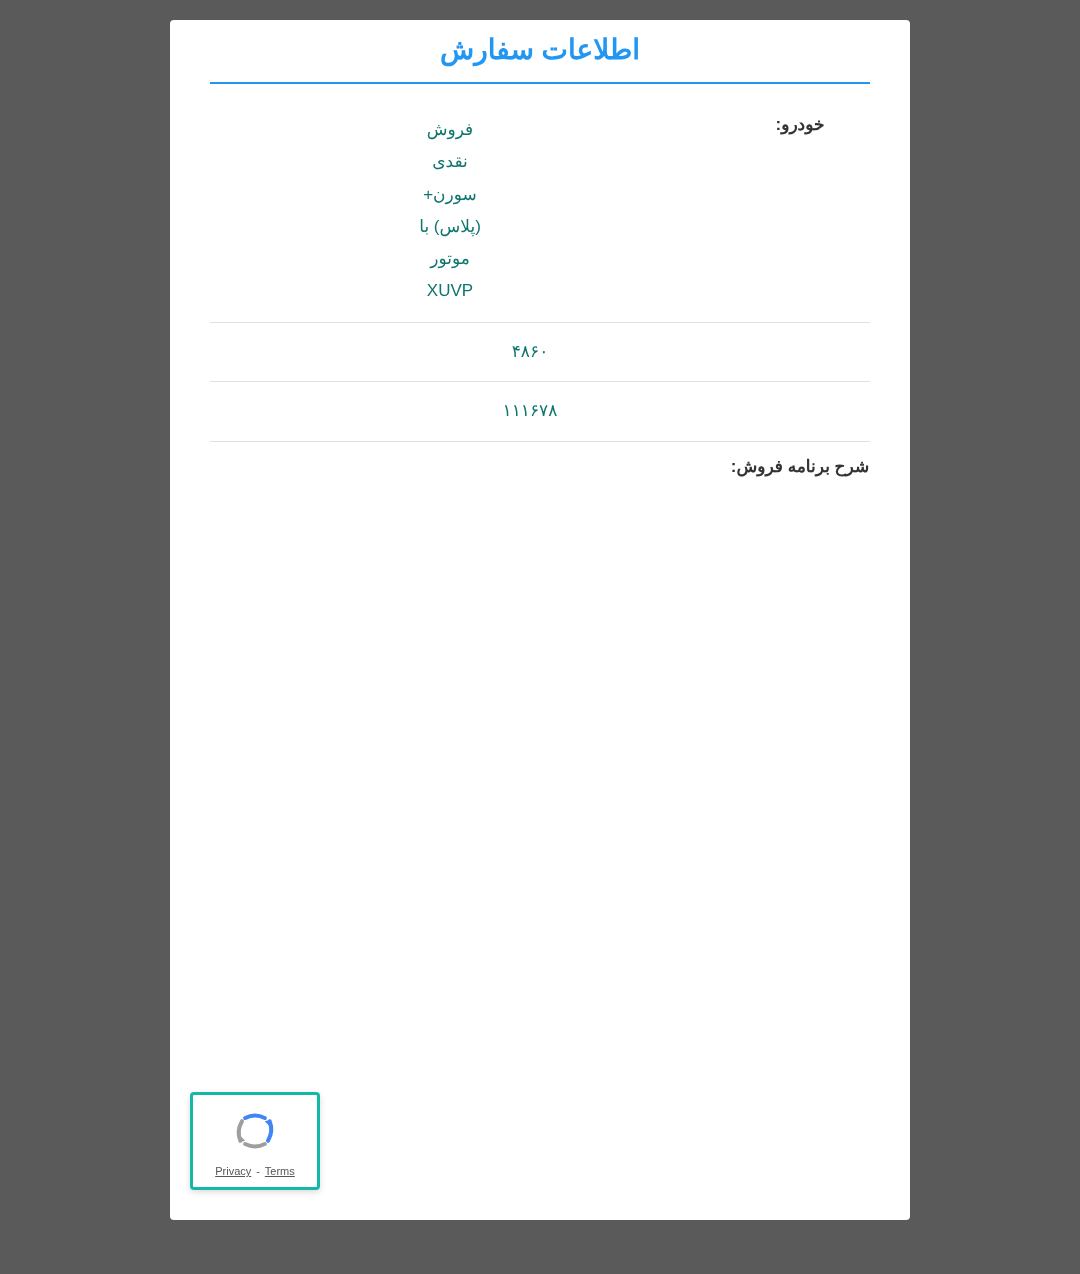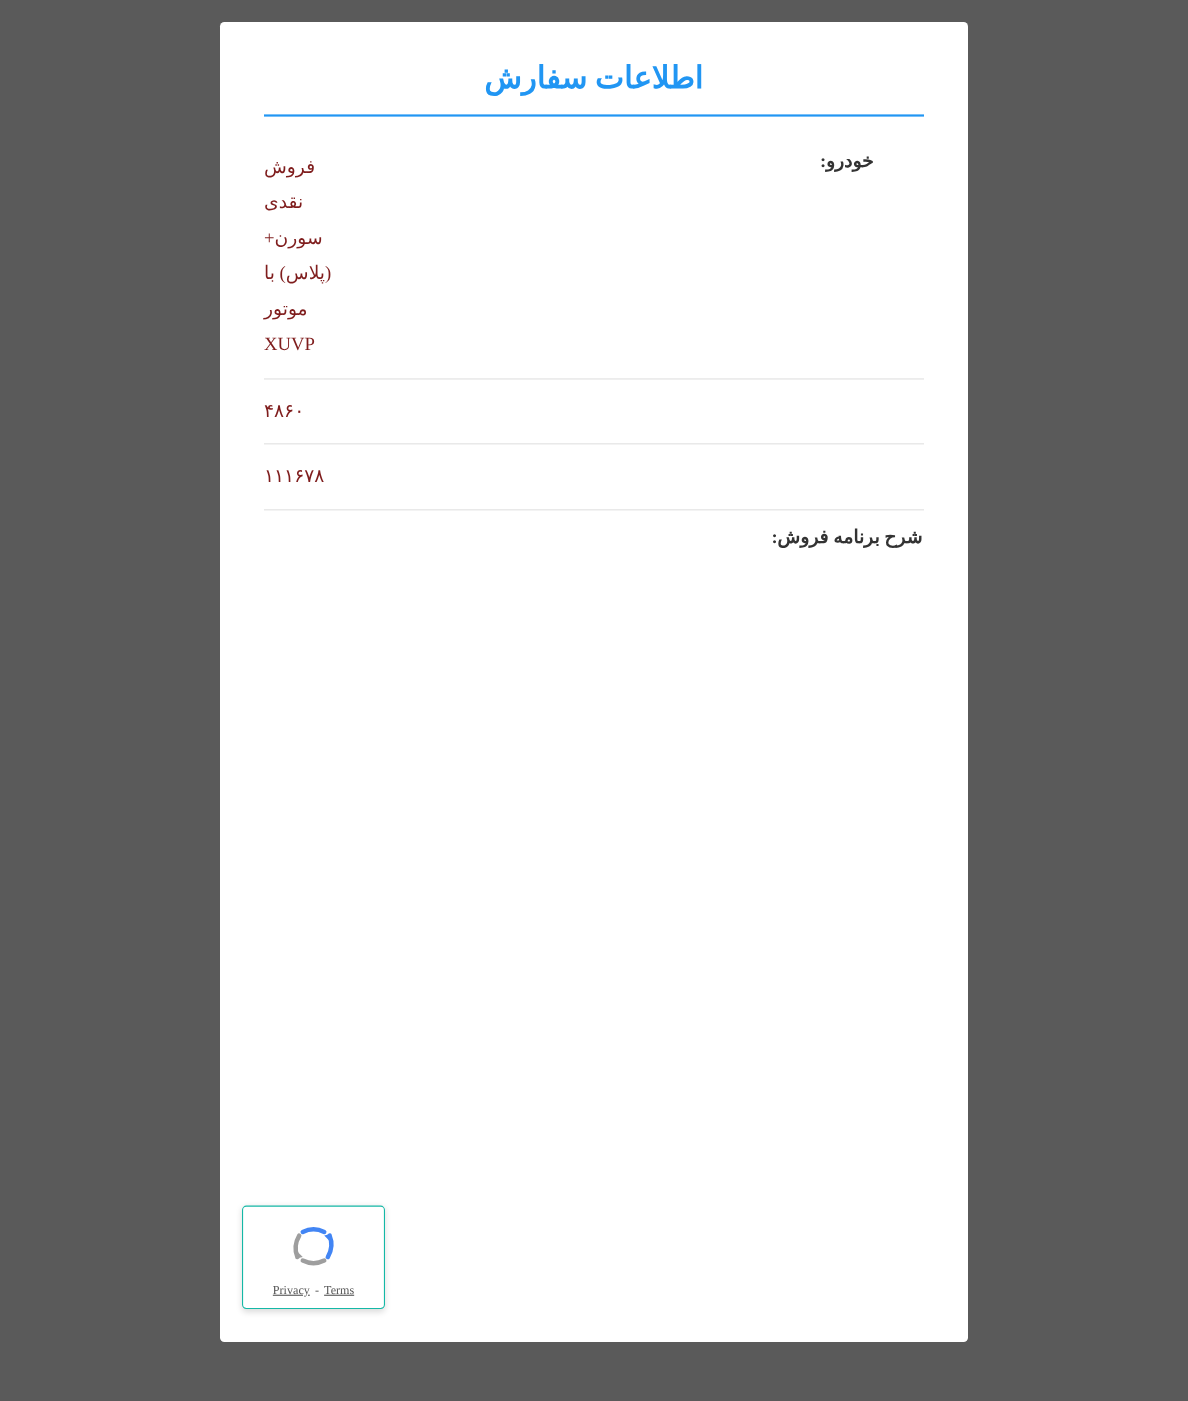--- a/index.html
+++ b/index.html
@@ -25,26 +25,25 @@
       background-color: #5a5a5a;
       display: flex;
       justify-content: center;
       align-items: flex-start;
       padding: 20px 0;
       position: relative;
     }
 
     .card {
       background-color: #ffffff;
-      width: 680px;
+      width: 740px;
       border-radius: 4px;
-      padding: 34px 40px 40px 40px;
+      padding: 13px 40px 40px 40px;
       position: relative;
       min-height: 1200px;
-      font-family: Liberation Serif, serif;
     }
 
     .card-title {
       text-align: center;
       color: #2196F3;
       font-size: 28px;
       font-weight: bold;
       margin-bottom: 16px;
       padding-bottom: 16px;
       border-bottom: 2px solid #2196F3;
@@ -73,39 +72,39 @@
       font-size: 17px;
       font-weight: bold;
       text-align: center;
       padding: 14px 0 14px 20px;
       white-space: nowrap;
       min-width: 160px;
       direction: rtl;
     }
 
     .info-value {
-      color: #7f1d1d;
+      color: #0f766e;
       font-size: 17px;
-      text-align: left;
+      text-align: center;
       padding: 14px 20px 14px 0;
       flex: 1;
       direction: rtl;
       line-height: 1.8;
     }
 
     .info-value.multiline {
       line-height: 1.9;
     }
 
     .recaptcha-badge {
       position: absolute;
       bottom: 30px;
       left: 20px;
       background: white;
-      border: 1px solid #14b8a6;
+      border: 3px solid #14b8a6;
       border-radius: 4px;
       padding: 10px 14px;
       display: flex;
       flex-direction: column;
       align-items: center;
       width: 130px;
       box-shadow: 0 2px 6px rgba(0,0,0,0.15);
       direction: ltr;
     }
 

